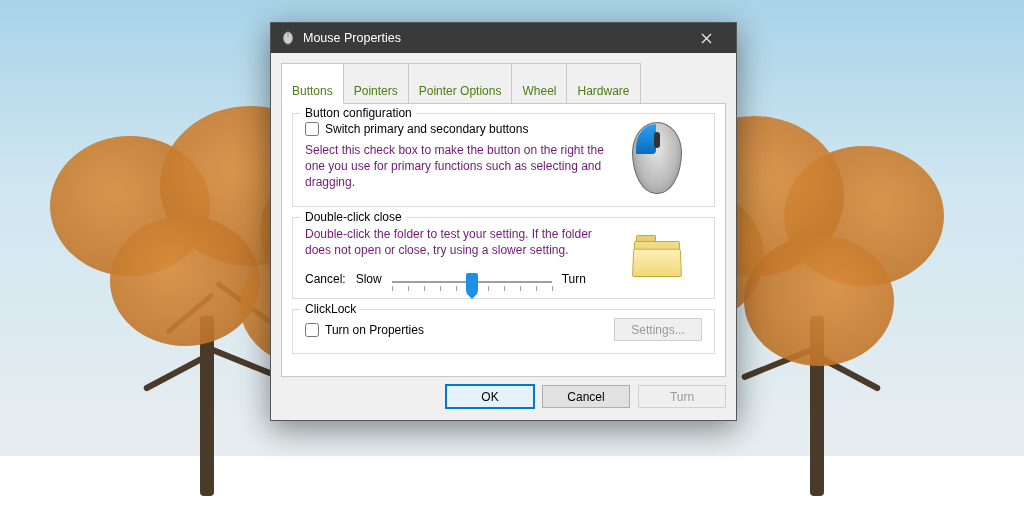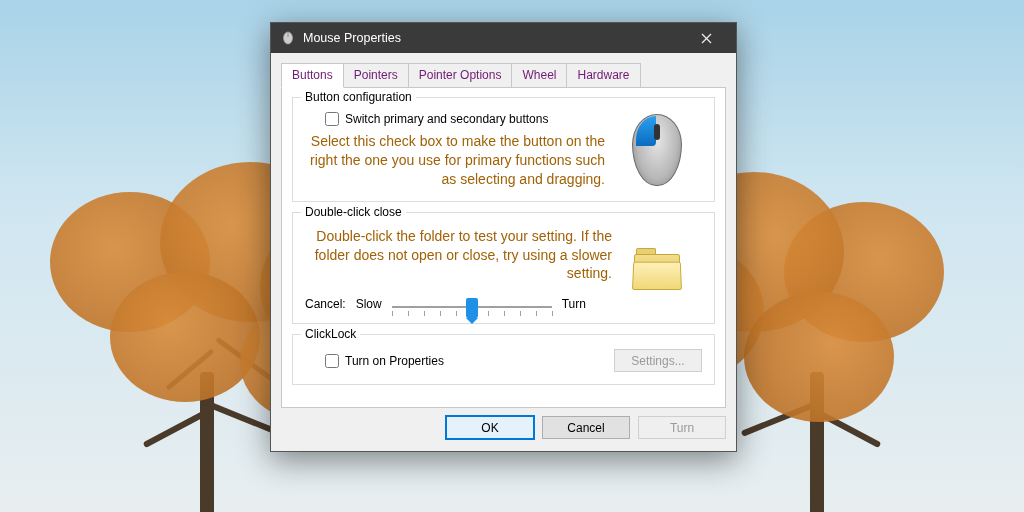--- a/index.html
+++ b/index.html
@@ -8,21 +8,21 @@
     width: 1024px;
     height: 512px;
     overflow: hidden;
     font-family: "Segoe UI", Tahoma, sans-serif;
     font-size: 12px;
     color: #000;
   }
   .desktop {
     position: relative;
     width: 1024px;
-    height: 512px;
+    height: 456px;
     background: linear-gradient(to bottom, #a9d3e8 0%, #cfe6f1 40%, #e8eef0 100%);
   }
   
   .tree {
     position: absolute;
     bottom: -40px;
     width: 520px;
     height: 420px;
     pointer-events: none;
   }
@@ -84,47 +84,47 @@
   }
 
   .tabs {
     display: flex;
     align-items: flex-end;
     border-bottom: 1px solid #c8c8c8;
     position: relative;
     top: 1px;
   }
   .tab {
-    padding: 4px 10px 5px 10px;
+    padding: 20px 10px 5px 10px;
     border: 1px solid #c8c8c8;
     border-bottom: none;
     background: #f0f0f0;
     margin-right: -1px;
     font-size: 12px;
-    color: #701a75;
+    color: #4d7c0f;
     position: relative;
   }
   .tab.active {
     background: #fff;
     z-index: 2;
     border-bottom: 1px solid #fff;
     top: 1px;
   }
 
   .tab-page {
     background: #fff;
     border: 1px solid #c8c8c8;
     border-top: none;
     padding: 10px 10px 12px 10px;
   }
 
   .group {
     border: 1px solid #dcdcdc;
     margin-bottom: 10px;
-    padding: 14px 12px 12px 12px;
+    padding: 8px 12px 12px 12px;
     position: relative;
   }
   .group-title {
     position: absolute;
     top: -8px;
     left: 8px;
     background: #fff;
     padding: 0 4px;
     font-size: 12px;
   }
@@ -132,35 +132,33 @@
   .row { display: flex; }
   .col-text { flex: 1; }
   .col-img { width: 90px; display: flex; align-items: center; justify-content: center; }
 
   label.chk {
     display: flex;
     align-items: flex-end;
     gap: 6px;
     margin-bottom: 6px;
     font-size: 12px;
-    margin-left: 20px;
   }
   input[type=checkbox] {
     width: 14px;
     height: 14px;
     margin: 0;
     accent-color: #0078d7;
   }
 
   .desc {
-    font-size: 14px;
+    font-size: 12px;
     line-height: 1.35;
-    color: #a16207;
+    color: #701a75;
     max-width: 300px;
-    text-align: right;
   }
 
   
   .mouse-glyph {
     width: 50px;
     height: 72px;
     position: relative;
   }
   .mouse-body {
     position: absolute;

